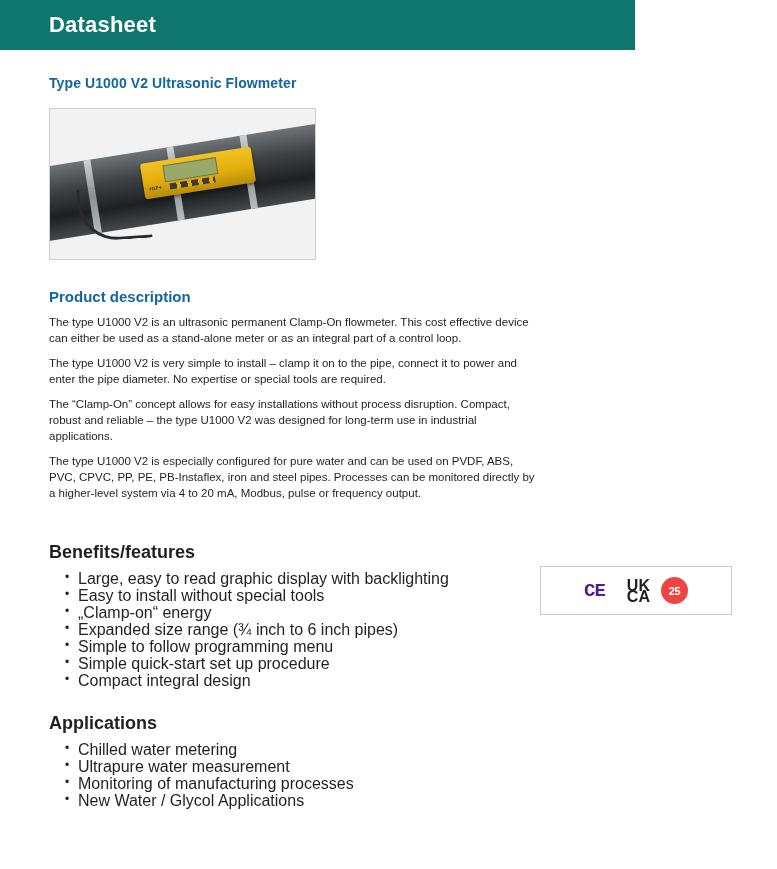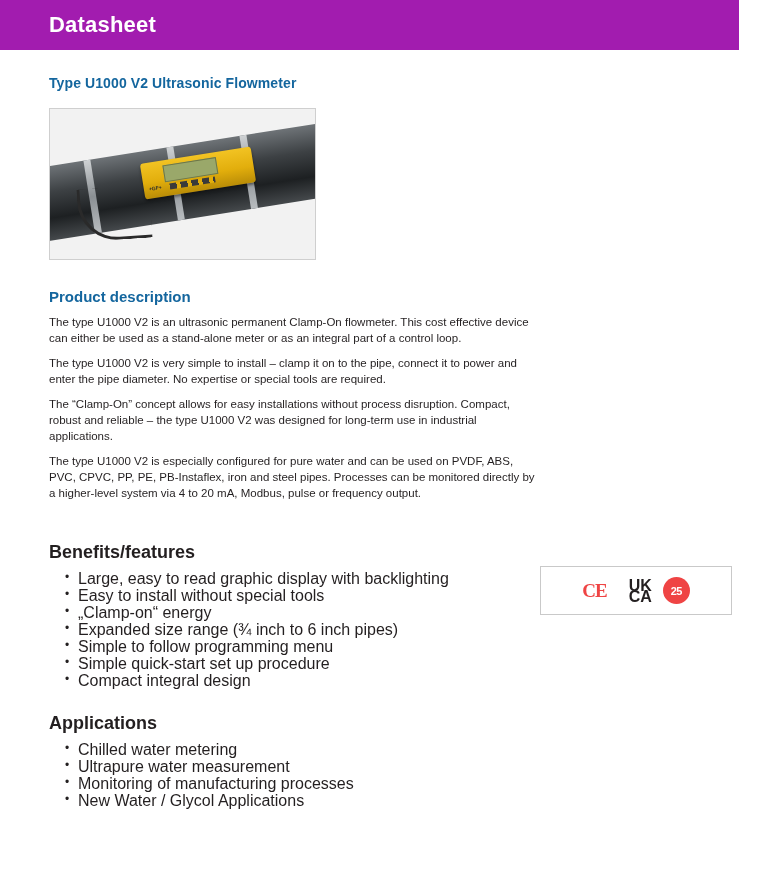--- a/index.html
+++ b/index.html
@@ -11,23 +11,23 @@
     width: 777px;
     height: 869px;
     font-family: "Liberation Sans", sans-serif;
     color: #231f20;
     position: relative;
     overflow: hidden;
   }
 
   
   .header-band {
-    width: 739px;
+    width: 635px;
     height: 50px;
-    background: #a21caf;
+    background: #0f766e;
     position: relative;
   }
   .header-title {
     position: absolute;
     left: 49px;
     top: 12px;
     font-size: 22px;
     font-weight: bold;
     color: #ffffff;
     letter-spacing: 0.2px;
@@ -186,23 +186,23 @@
     position: absolute;
     left: 0; top: 0; right: 0; bottom: 0;
     display: flex;
     align-items: center;
     justify-content: center;
     gap: 11px;
   }
   .ce-mark {
     font-size: 19px;
     font-weight: bold;
-    color: #ef4444;
+    color: #4c1d95;
     letter-spacing: -1px;
-    font-family: Liberation Serif, serif;
+    font-family: Liberation Mono, monospace;
   }
   .ukca-mark {
     font-size: 16px;
     font-weight: bold;
     line-height: 11px;
     color: #231f20;
     text-align: right;
     margin-left: 11px;
   }
   .badge-25 {

